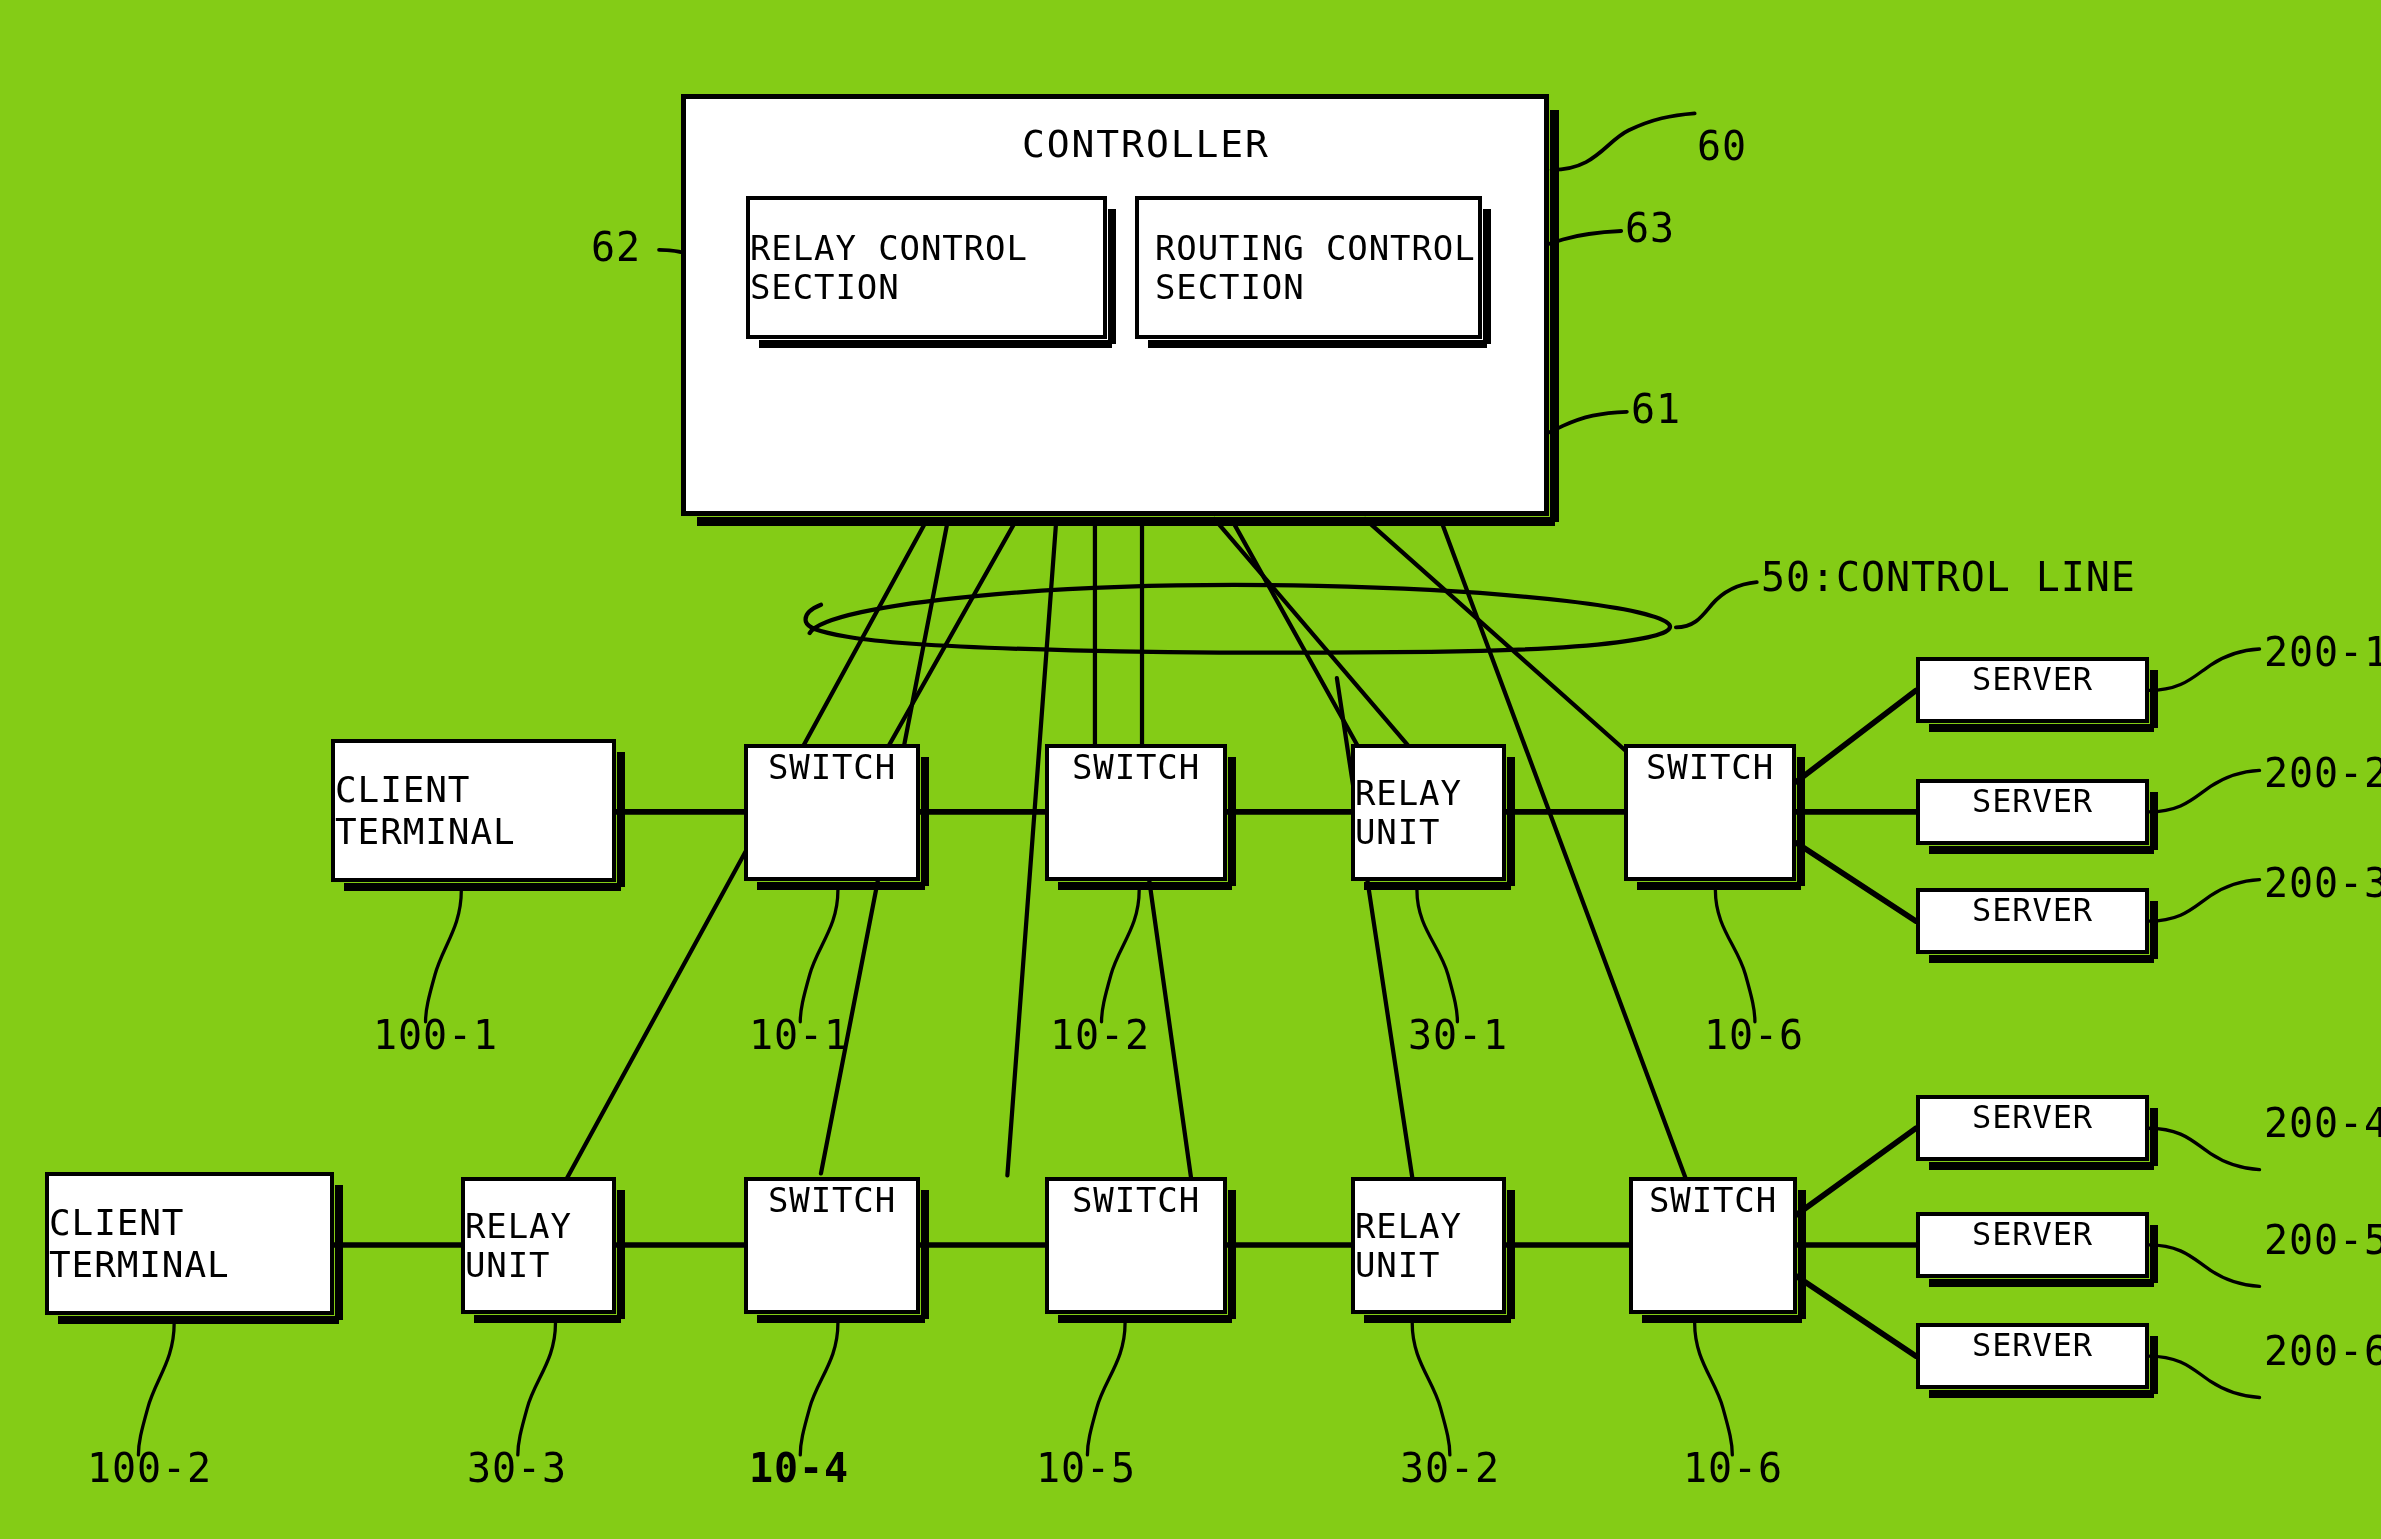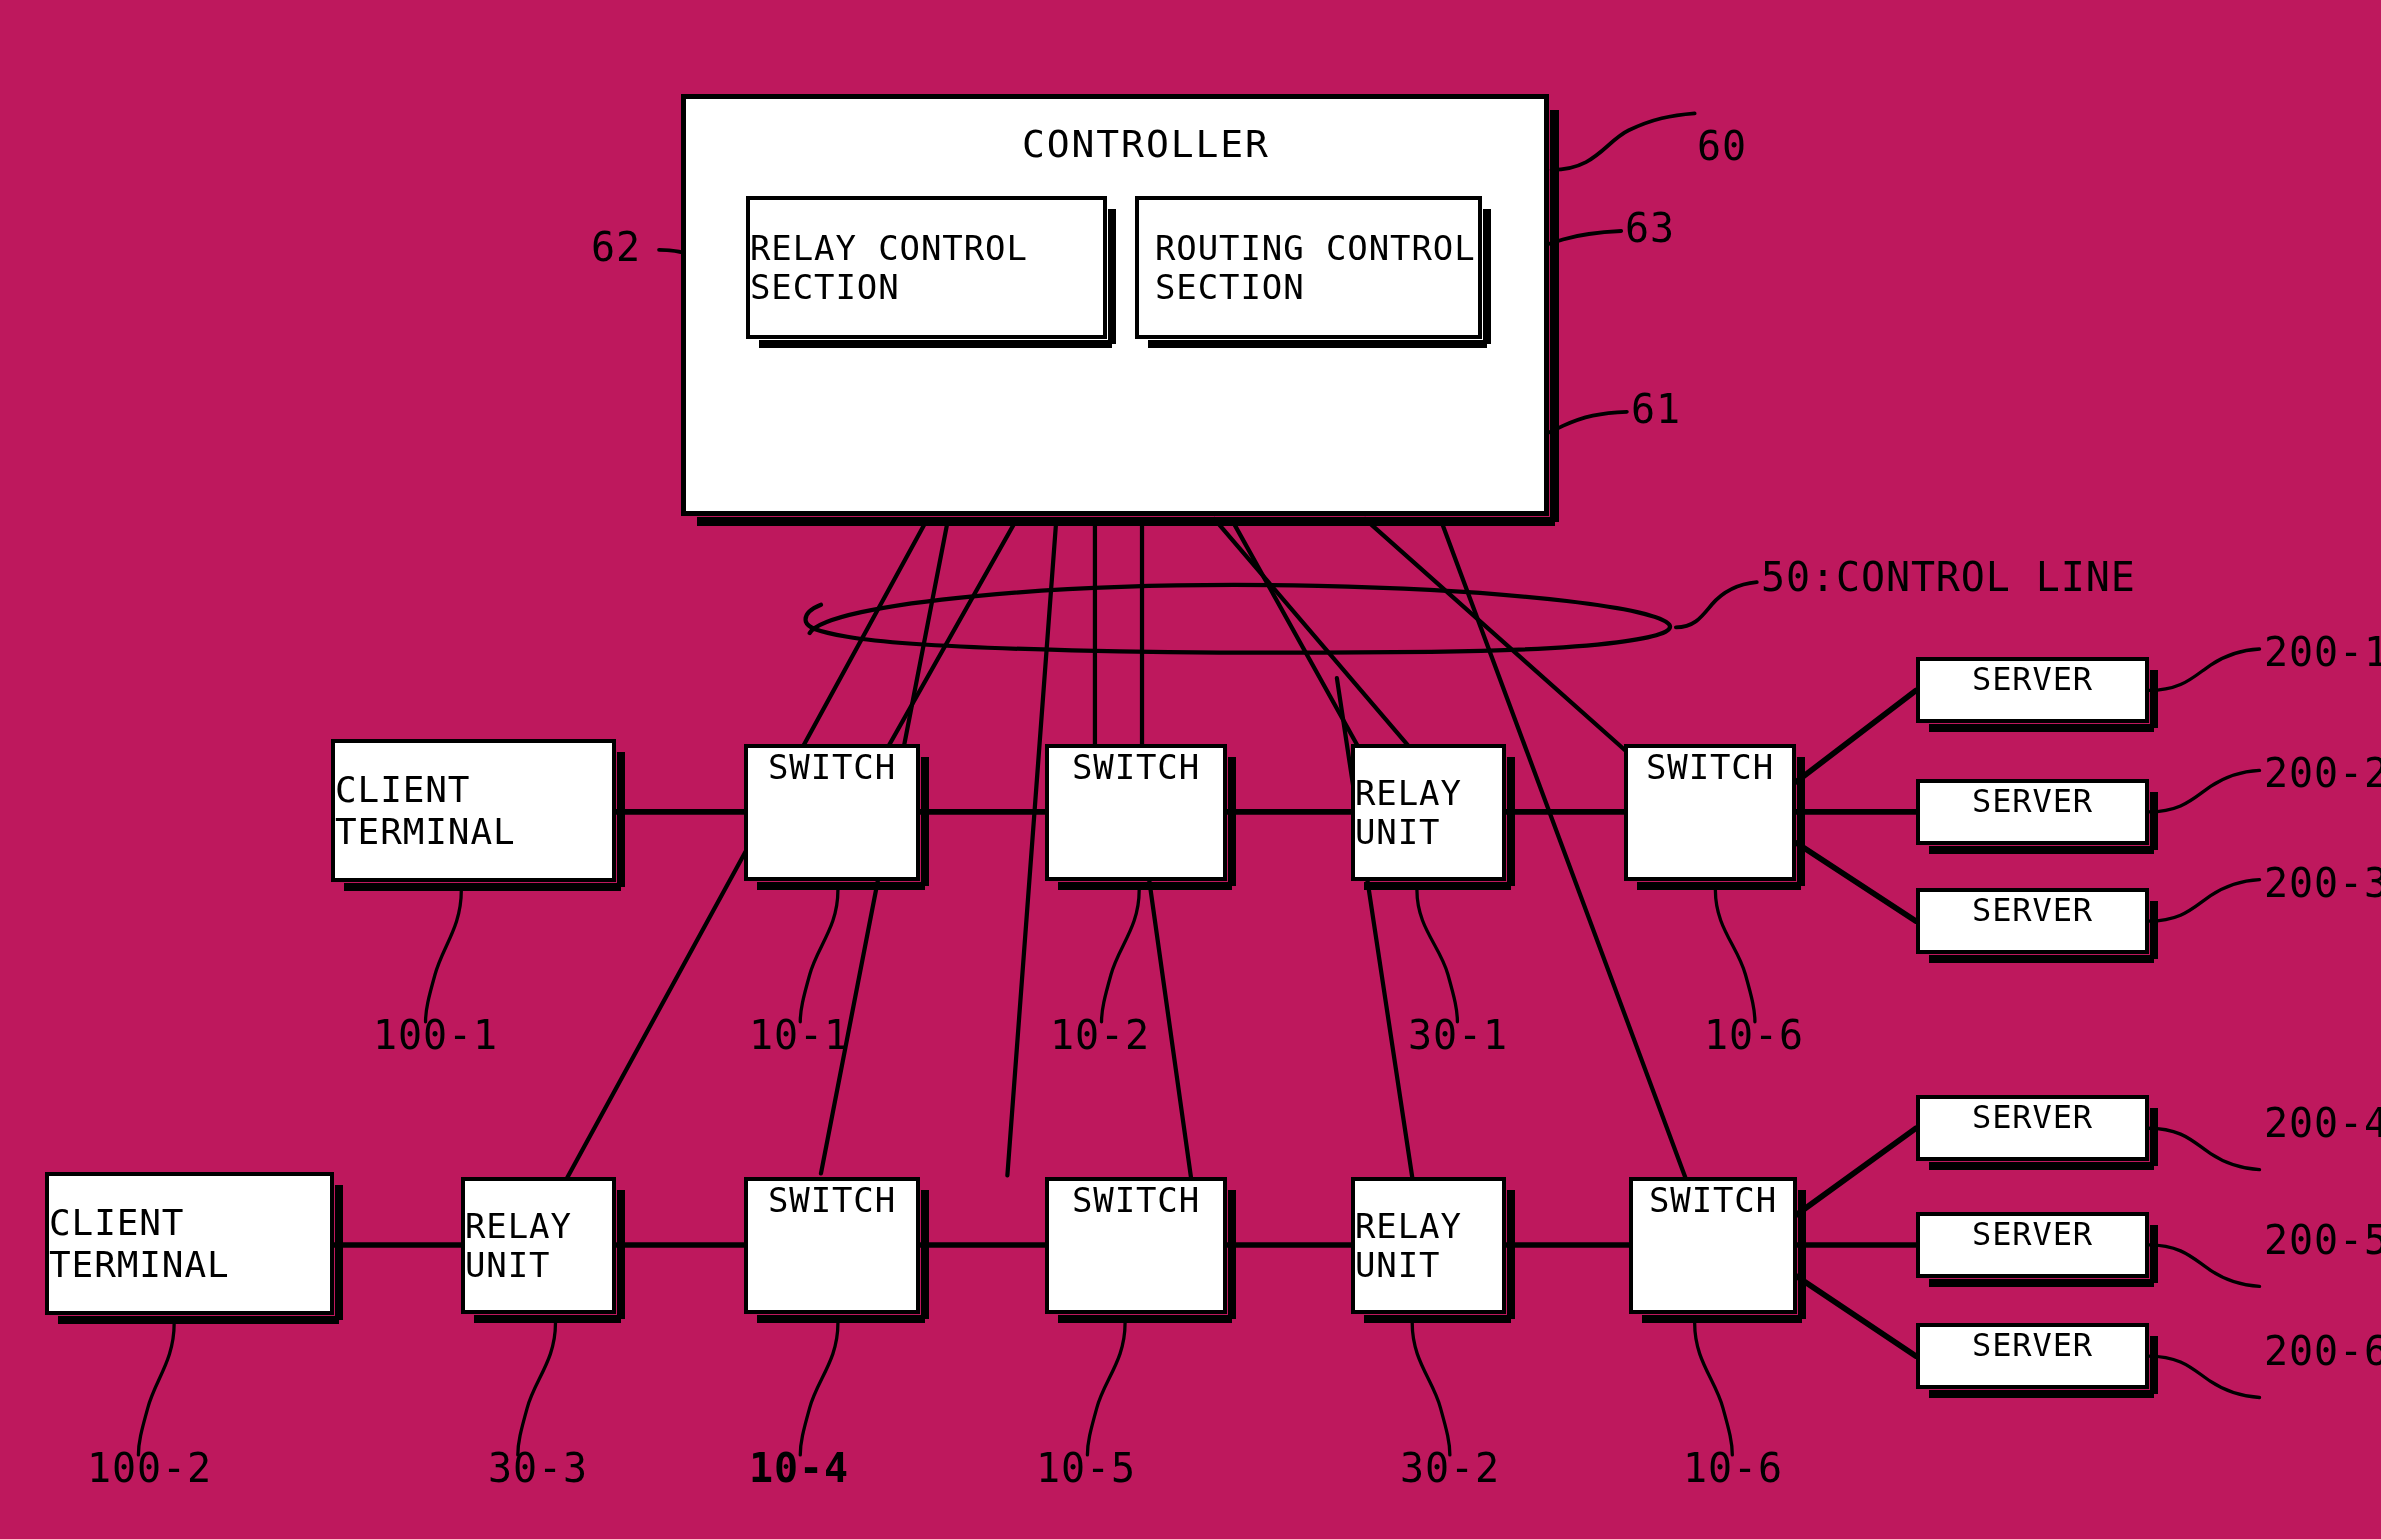--- a/index.html
+++ b/index.html
@@ -4,21 +4,21 @@
 <style>
   html, body {
     margin: 0;
     padding: 0;
     background: #ffffff;
   }
   #root {
     position: relative;
     width: 2381px;
     height: 1540px;
-    background: #be185d;
+    background: #84cc16;
     font-family: "DejaVu Sans Mono", "Liberation Mono", monospace;
     overflow: hidden;
   }
   #wires {
     position: absolute;
     left: 0; top: 0;
     width: 2381px;
     height: 1540px;
     pointer-events: none;
   }
@@ -275,21 +275,21 @@
     <span>SERVER</span>
   </div>
   <div class="box" style="left:1916px; top:1212px; width:233px; height:66px; font-size:32px;">
     <span>SERVER</span>
   </div>
   <div class="box" style="left:1916px; top:1323px; width:233px; height:66px; font-size:32px;">
     <span>SERVER</span>
   </div>
 
   <div class="ref" style="left:87px; top:1445px; font-size:40px;">100-2</div>
-  <div class="ref" style="left:488px; top:1445px; font-size:40px;">30-3</div>
+  <div class="ref" style="left:467px; top:1445px; font-size:40px;">30-3</div>
   <div class="ref" style="left:749px; top:1445px; font-size:40px;font-weight:bold;">10-4</div>
   <div class="ref" style="left:1036px; top:1445px; font-size:40px;">10-5</div>
   <div class="ref" style="left:1400px; top:1445px; font-size:40px;">30-2</div>
   <div class="ref" style="left:1683px; top:1445px; font-size:40px;">10-6</div>
   <div class="ref" style="left:2264px; top:1100px; font-size:40px;">200-4</div>
   <div class="ref" style="left:2264px; top:1217px; font-size:40px;">200-5</div>
   <div class="ref" style="left:2264px; top:1328px; font-size:40px;">200-6</div>
 
 </div>
 

